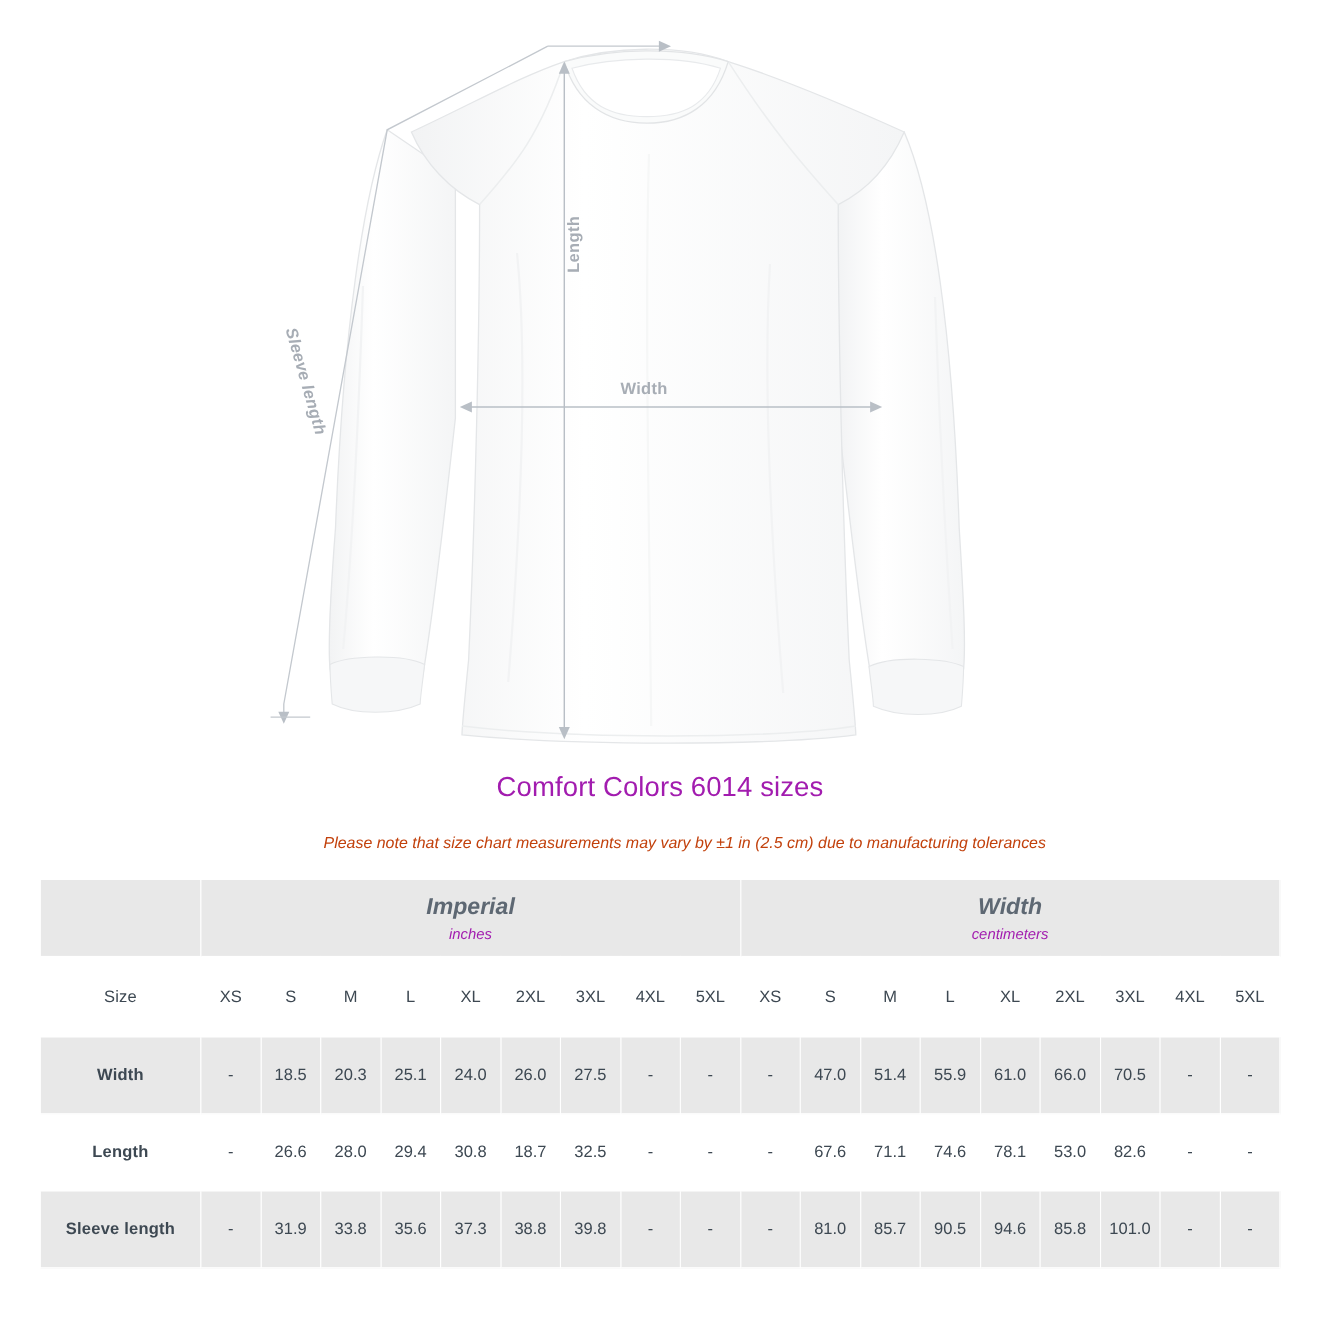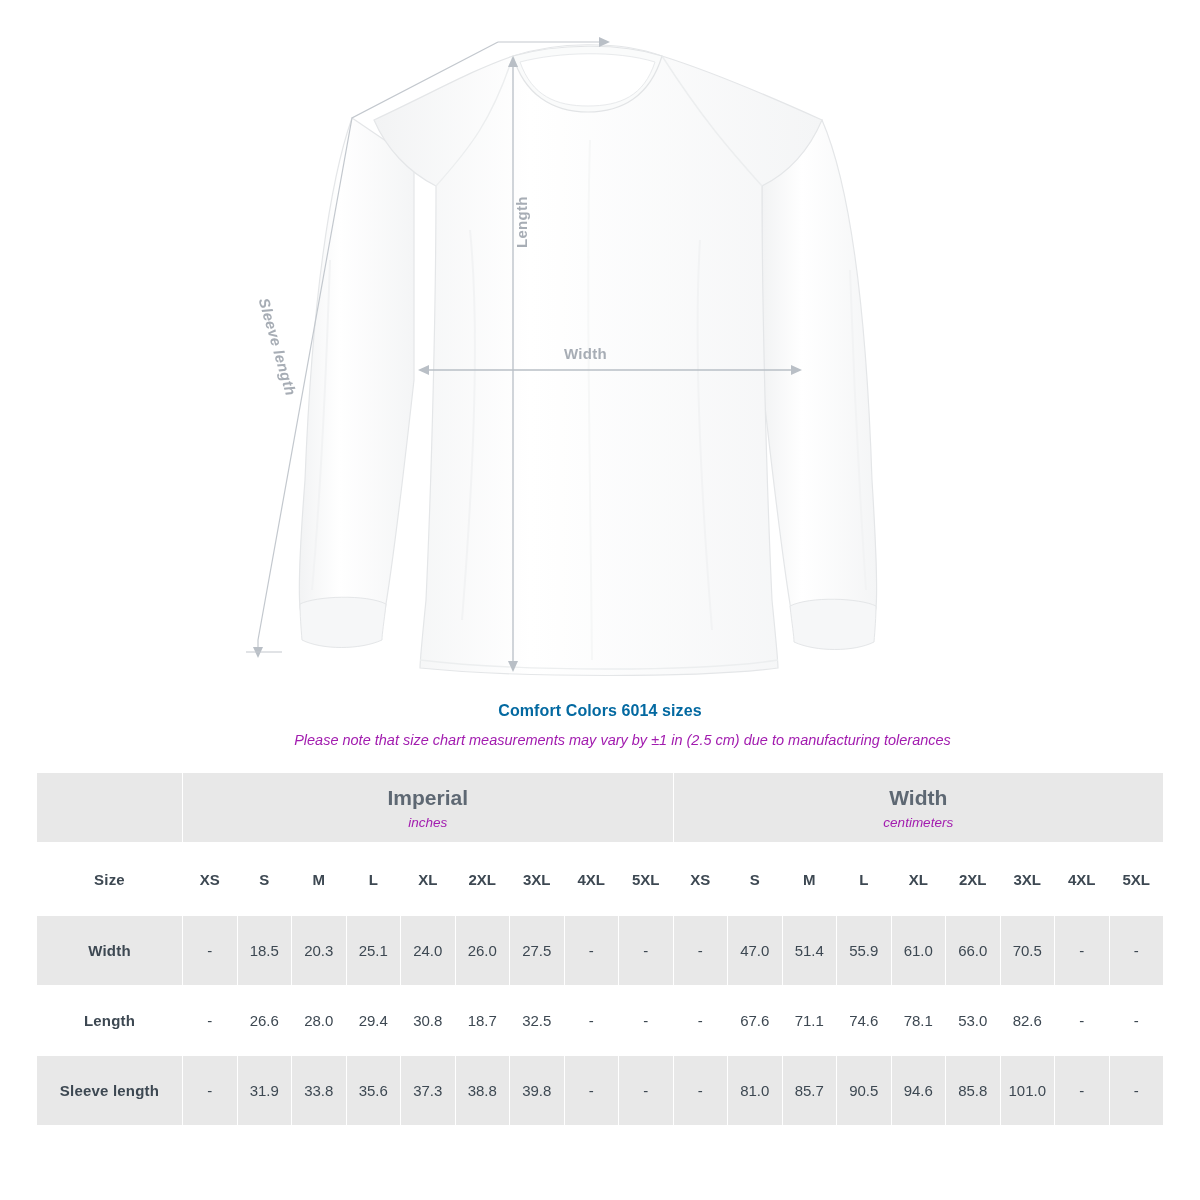--- a/index.html
+++ b/index.html
@@ -57,30 +57,30 @@
     transform-origin: left top;
     font-style: italic;
   }
 
   
   .title-block {
     text-align: center;
     margin-top: 12px;
   }
   .chart-title {
-    font-size: 16px;
-    font-weight: bold;
-    color: #0369a1;
+    font-size: 25px;
+    font-weight: normal;
+    color: #a21caf;
     letter-spacing: .1px;
   }
   .chart-note {
-    margin-top: 12px;
+    margin-top: 28px;
     font-size: 14.5px;
     font-style: italic;
-    color: #a21caf;
+    color: #c2410c;
     padding-left: 45px;
   }
 
   
   .table-wrap {
     margin: 24px 36px 0 36px;
     width: 1128px;
   }
   table.size-chart {
     border-collapse: collapse;
@@ -96,42 +96,43 @@
     color: #3d4852;
     padding: 0;
     height: 69px;
   }
   .unit-head {
     background: #e8e8e8;
     height: 82px;
   }
   .unit-head .u-name {
     font-size: 21px;
+    font-style: italic;
     font-weight: bold;
     color: #5e6873;
   }
   .unit-head .u-sub {
     font-size: 13.5px;
     font-style: italic;
     color: #a21caf;
     margin-top: 5px;
   }
   .corner-cell {
     background: #e8e8e8;
   }
   tr.head-row td {
     background: #ffffff;
-    font-weight: bold;
+    font-weight: normal;
     font-size: 15px;
     color: #3d4852;
     height: 72px;
   }
   tr.head-row td.rowlabel {
     background: #ffffff;
-    font-weight: bold;
+    font-weight: normal;
   }
   tr.data-row.shade td {
     background: #e8e8e8;
   }
   tr.data-row.plain td {
     background: #ffffff;
   }
   td.rowlabel {
     font-weight: bold;
     font-size: 15px;

